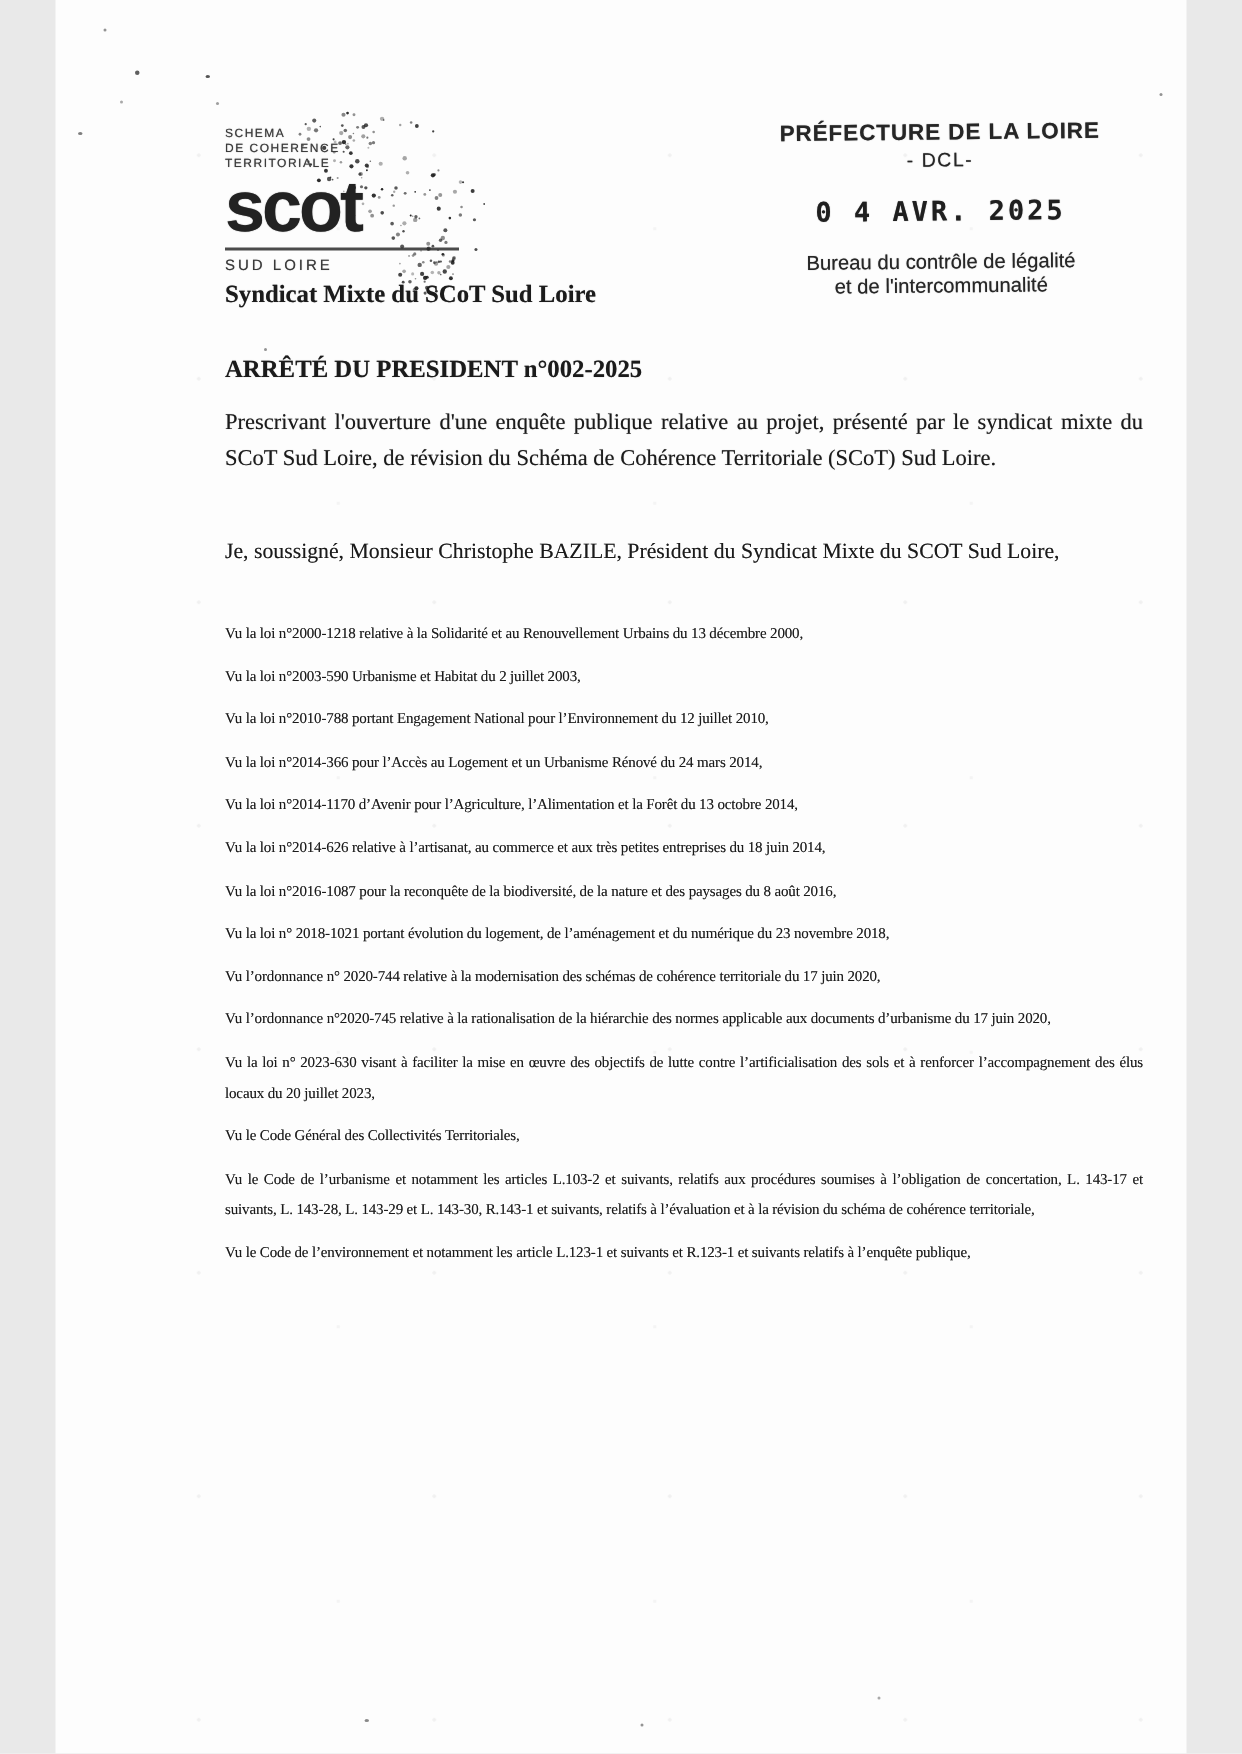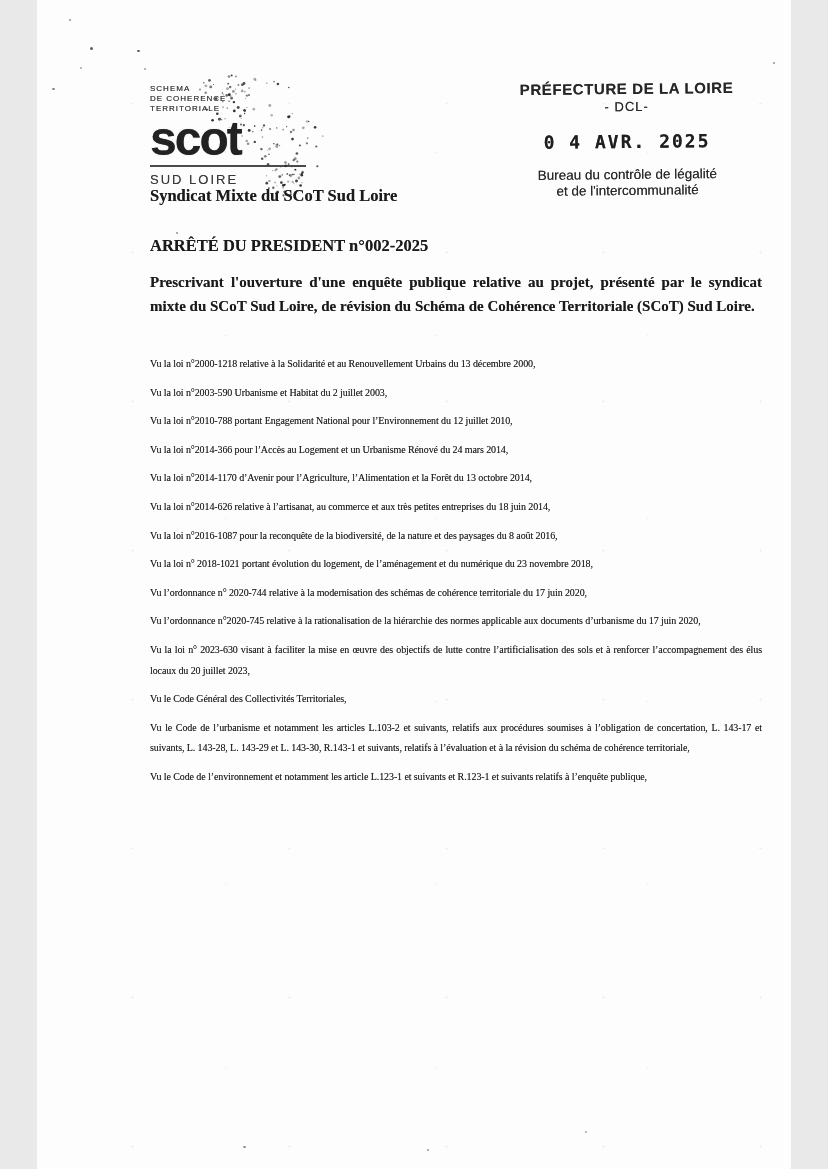--- a/index.html
+++ b/index.html
@@ -28,21 +28,21 @@
   }
   .logo-word{
     font-family:"Liberation Sans", sans-serif;
     font-weight:bold;font-size:48px;line-height:46px;
     letter-spacing:-2px;color:#222;margin-top:2px;
     text-shadow:0 0 .7px rgba(0,0,0,.6);
   }
   .logo-rule{width:156px;border-bottom:2px solid #2c2c2c;margin-top:3px;opacity:.85;}
   .logo-sub{
     font-family:"Liberation Sans", sans-serif;
-    font-size:13px;letter-spacing:2px;color:#3a3a3a;margin-top:5px;
+    font-size:10px;letter-spacing:2px;color:#3a3a3a;margin-top:5px;
     text-shadow:0 0 .5px rgba(40,40,40,.6);
   }
   .logo-speckle{position:absolute;top:68px;left:160px;width:135px;height:130px;}
   
   .stamp{
     position:absolute;top:80px;left:450px;width:280px;
     text-align:center;transform:rotate(-.6deg);
     font-family:"Liberation Sans", sans-serif;color:#262626;
     text-shadow:0 0 .6px rgba(30,30,30,.65);
   }
@@ -59,21 +59,21 @@
     font-weight:bold;font-size:16.5px;
     text-shadow:0 0 .5px rgba(0,0,0,.55);
   }
   
   .body-text{position:absolute;top:236px;left:113px;width:612px;}
   .doc-title{
     font-weight:bold;font-size:16.5px;margin:0;
     text-shadow:0 0 .5px rgba(0,0,0,.55);
   }
   .doc-subject{
-    font-weight:bold;font-size:15px;line-height:24px;
+    font-weight:normal;font-size:15px;line-height:24px;
     margin:14px 0 0 0;text-align:justify;
     text-shadow:0 0 .5px rgba(0,0,0,.5);
   }
   .doc-intro{
     font-size:14.5px;margin:42px 0 0 0;
     text-shadow:0 0 .4px rgba(0,0,0,.45);
   }
   .recitals{margin-top:36px;}
   .recitals p{
     font-size:10px;line-height:20.6px;letter-spacing:-.1px;
@@ -279,20 +279,21 @@
       <div>Bureau du contrôle de légalité</div>
       <div>et de l'intercommunalité</div>
     </div>
   </div>
 
   <div class="sender">Syndicat Mixte du SCoT Sud Loire</div>
 
   <div class="body-text">
     <p class="doc-title">ARRÊTÉ DU PRESIDENT n°002-2025</p>
     <p class="doc-subject">Prescrivant l'ouverture d'une enquête publique relative au projet, présenté par le syndicat mixte du SCoT Sud Loire, de révision du Schéma de Cohérence Territoriale (SCoT) Sud Loire.</p>
+    <p class="doc-intro">Je, soussigné, Monsieur Christophe BAZILE, Président du Syndicat Mixte du SCOT Sud Loire,</p>
 
     <div class="recitals">
 
         <p>Vu la loi n°2000-1218 relative à la Solidarité et au Renouvellement Urbains du 13 décembre 2000,</p>
 
         <p>Vu la loi n°2003-590 Urbanisme et Habitat du 2 juillet 2003,</p>
 
         <p>Vu la loi n°2010-788 portant Engagement National pour l’Environnement du 12 juillet 2010,</p>
 
         <p>Vu la loi n°2014-366 pour l’Accès au Logement et un Urbanisme Rénové du 24 mars 2014,</p>

